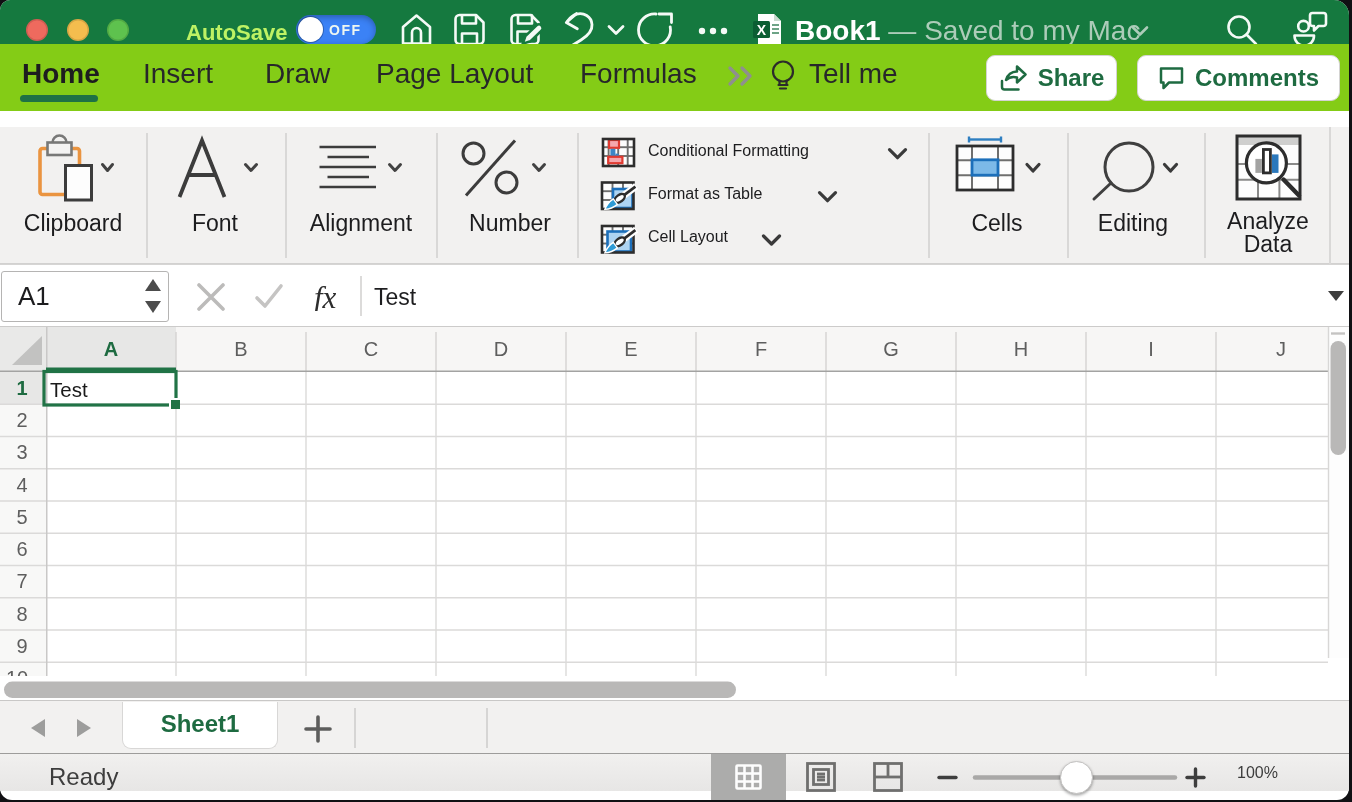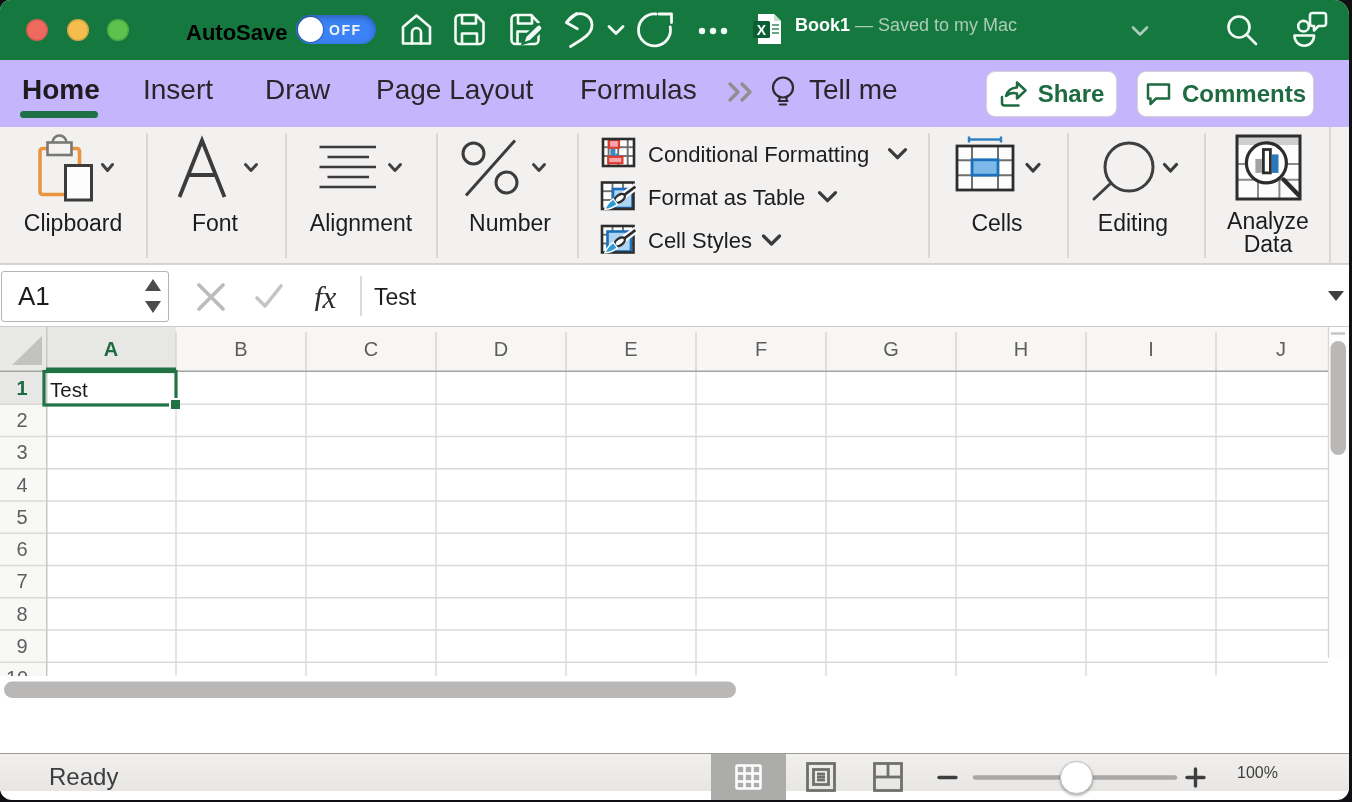--- a/index.html
+++ b/index.html
@@ -6,40 +6,40 @@
   html,body { width:1352px; height:802px; overflow:hidden; background:#101013; font-family:"Liberation Sans", sans-serif; }
   #win { position:absolute; left:0; top:0; width:1349px; height:800px; border-radius:10px 15px 12px 12px; overflow:hidden; background:#fff; }
   .abs { position:absolute; }
 
   
   #titlebar { position:absolute; left:0; top:0; width:100%; height:60px; background:#15793f; }
   .tl { position:absolute; top:19px; width:22px; height:22px; border-radius:50%; }
   #tl-r { left:26px; background:#ee6a5e; box-shadow: inset 0 0 0 1.5px rgba(0,0,0,0.12); }
   #tl-y { left:67px; background:#f4bd4e; box-shadow: inset 0 0 0 1.5px rgba(0,0,0,0.12); }
   #tl-g { left:107px; background:#5ec24e; box-shadow: inset 0 0 0 1.5px rgba(0,0,0,0.12); }
-  #autosave { position:absolute; left:186px; top:20px; font-size:22px; font-weight:bold; color:#000000; }
+  #autosave { position:absolute; left:186px; top:20px; font-size:22px; font-weight:bold; color:#bef264; }
   #toggle { position:absolute; left:296px; top:15px; width:80px; height:29px; border-radius:15px; background:#3b82f6; box-shadow: inset 0 2px 6px rgba(0,0,0,0.3); }
   #knob { position:absolute; left:2px; top:2px; width:25px; height:25px; border-radius:50%; background:#fff; box-shadow:0 0 0 1px rgba(0,0,0,0.25); }
   #offtxt { position:absolute; left:33px; top:7px; font-size:14px; font-weight:bold; letter-spacing:1.5px; color:#eef7f1; }
   .ticon { position:absolute; top:0; }
-  #booktitle { position:absolute; left:795px; top:15px; font-size:18px; color:#fff; white-space:nowrap; }
+  #booktitle { position:absolute; left:795px; top:15px; font-size:28px; color:#fff; white-space:nowrap; }
   #booktitle b { font-weight:bold; color:#ffffff; }
   #booktitle span.saved { color:#acccb9; }
 
   
-  #tabrow { position:absolute; left:0; top:60px; width:100%; height:67px; background:#c4b5fd; }
+  #tabrow { position:absolute; left:0; top:44px; width:100%; height:67px; background:#84cc16; }
   .tab { position:absolute; top:0; height:55px; line-height:60px; font-size:28px; color:#27272a; }
   #underline { position:absolute; left:20px; top:51px; width:78px; height:7px; border-radius:3.5px; background:#1e7145; }
   .btn { position:absolute; top:11px; height:46px; background:#fff; border:1.5px solid #d4d3d2; border-radius:9px; display:flex; align-items:center; justify-content:center; color:#1e6b41; font-weight:bold; font-size:24px; }
 
   
   #ribbon { position:absolute; left:0; top:127px; width:100%; height:137px; background:#f2f1f0; border-bottom:1.5px solid #d2d1d0; }
   .gdiv { position:absolute; top:6px; height:125px; width:1.5px; background:#d9d8d7; }
   .glabel { position:absolute; top:83px; width:200px; text-align:center; font-size:23px; color:#1c1c1e; }
-  .rowlabel { position:absolute; font-size:22px; color:#1c1c1e; }
+  .rowlabel { position:absolute; font-size:16px; color:#1c1c1e; }
 
   
   #fbar { position:absolute; left:0; top:264px; width:100%; height:63px; background:#fff; border-top:1.5px solid #d6d5d4; border-bottom:1.5px solid #cccbca;padding-left:40px; }
   #namebox { position:absolute; left:1px; top:6px; width:168px; height:51px; border:1.5px solid #b5b4b3; border-radius:3px; }
   #nametxt { position:absolute; left:18px; top:16px; font-size:26px; color:#1d1d1f; }
   #fxdiv { position:absolute; left:360px; top:11px; height:40px; width:1.5px; background:#dcdbda; }
   #ftext { position:absolute; left:374px; top:19px; font-size:23px; color:#1d1d1f; }
 
   
   #grid { position:absolute; left:0; top:327px; width:100%; height:373px; background:#fff; }
@@ -158,21 +158,21 @@
     <div class="tab" style="left:809px;">Tell me</div>
     <div class="btn" style="left:986px; width:131px;">
       <svg width="29" height="28" viewBox="0 0 29 28" style="margin-right:10px;">
         <g fill="none" stroke="#1e6b41" stroke-width="2.5" stroke-linecap="round" stroke-linejoin="round">
           <path d="M3 17 v6 a2.5 2.5 0 0 0 2.5 2.5 h14"></path>
           <path d="M7 16 a11 11 0 0 1 11 -8.5 v-5 l8.5 8 l-8.5 8 v-5 a11.5 11.5 0 0 0 -11 2.5 z"></path>
         </g>
       </svg>
       <span>Share</span>
     </div>
-    <div class="btn" style="left:1137px; width:177px;">
+    <div class="btn" style="left:1137px; width:203px;">
       <svg width="27" height="26" viewBox="0 0 27 26" style="margin-right:10px;">
         <path d="M3 3.5 h21 v14 h-13 l-5.5 5.5 v-5.5 h-2.5 z" fill="none" stroke="#1e6b41" stroke-width="2.5" stroke-linejoin="round"></path>
       </svg>
       <span>Comments</span>
     </div>
   </div>
 
   <div id="ribbon">
     <div class="gdiv" style="left:146px;"></div>
     <div class="gdiv" style="left:285px;"></div>
@@ -314,21 +314,21 @@
 
     <div class="glabel" style="left:-27px;">Clipboard</div>
     <div class="glabel" style="left:115px;">Font</div>
     <div class="glabel" style="left:261px;">Alignment</div>
     <div class="glabel" style="left:410px;">Number</div>
     <div class="glabel" style="left:897px;">Cells</div>
     <div class="glabel" style="left:1033px;">Editing</div>
     <div class="glabel" style="left:1168px; line-height:1.0;">Analyze<br>Data</div>
     <div class="rowlabel" style="left:648px; top:15px;">Conditional Formatting</div>
     <div class="rowlabel" style="left:648px; top:58px;">Format as Table</div>
-    <div class="rowlabel" style="left:648px; top:101px;">Cell Styles</div>
+    <div class="rowlabel" style="left:648px; top:101px;">Cell Layout</div>
   </div>
 
   <div id="fbar">
     <div id="namebox"></div>
     <div id="nametxt">A1</div>
     <svg class="abs" style="left:140px; top:12px;" width="26" height="38" viewBox="0 0 26 38">
       <path d="M13 2 L21 14 L5 14 Z" fill="#4c4c4c"></path>
       <path d="M13 36 L21 24 L5 24 Z" fill="#4c4c4c"></path>
     </svg>
     <svg class="abs" style="left:196px; top:18px;" width="160" height="28" viewBox="0 0 160 28">
@@ -436,20 +436,35 @@
 
       <rect x="4" y="354.5" width="732" height="16.5" rx="8.25" fill="#b9b8b7"></rect>
 
       <rect x="1328" y="0" width="21" height="331" fill="#fdfdfd"></rect>
       <line x1="1328.5" y1="0" x2="1328.5" y2="331" stroke="#d8d7d6" stroke-width="1.4"></line>
       <line x1="1331" y1="6.5" x2="1345" y2="6.5" stroke="#c4c3c2" stroke-width="2.4"></line>
       <rect x="1330.5" y="14" width="15.5" height="114" rx="7.7" fill="#b9b8b7"></rect>
     </svg>
   </div>
 
+  <div id="sheetbar">
+    <svg class="abs" style="left:28px; top:17px;" width="66" height="20" viewBox="0 0 66 20">
+      <path d="M17 1 L3 10 L17 19 Z" fill="#9d9d9c"></path>
+      <path d="M49 1 L63 10 L49 19 Z" fill="#9d9d9c"></path>
+    </svg>
+    <div id="sheettab">Sheet1</div>
+    <svg class="abs" style="left:304px; top:14px;" width="28" height="28" viewBox="0 0 28 28">
+      <g stroke="#5d5d5c" stroke-width="3.6" stroke-linecap="round">
+        <line x1="14" y1="2" x2="14" y2="26"></line>
+          <line x1="2" y1="14" x2="26" y2="14"></line>
+      </g>
+    </svg>
+    <div id="tabdiv"></div>
+    <div class="abs" style="left:486px; top:7px; height:40px; width:1.5px; background:#d6d5d4;"></div>
+  </div>
 
   <div id="statusbar">
     <div id="ready">Ready</div>
     <div id="pressed"></div>
     <svg class="abs" style="left:711px; top:0;" width="500" height="47" viewBox="0 0 500 47">
 
       <g stroke="#fdfdfd" stroke-width="2.6" fill="none">
         <rect x="25.5" y="11.5" width="24" height="23" rx="1"></rect>
         <line x1="33.5" y1="11.5" x2="33.5" y2="34.5"></line>
         <line x1="41.5" y1="11.5" x2="41.5" y2="34.5"></line>

